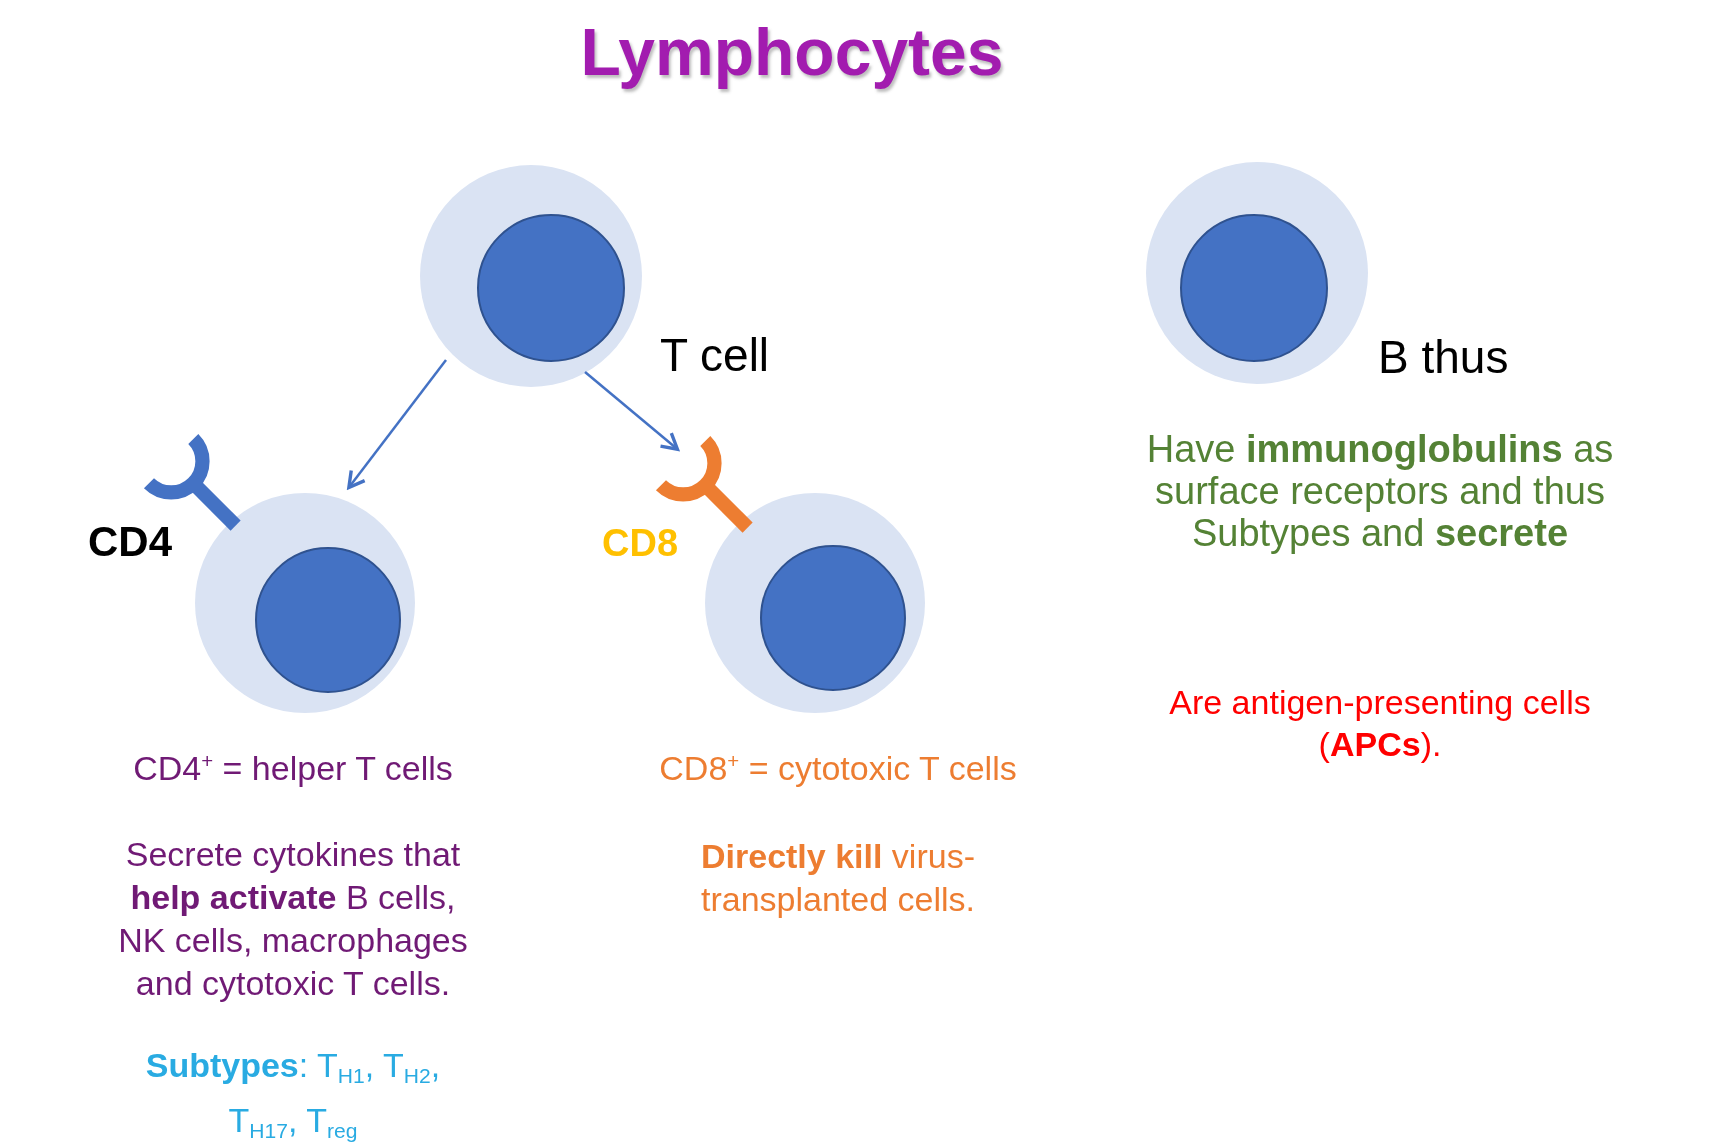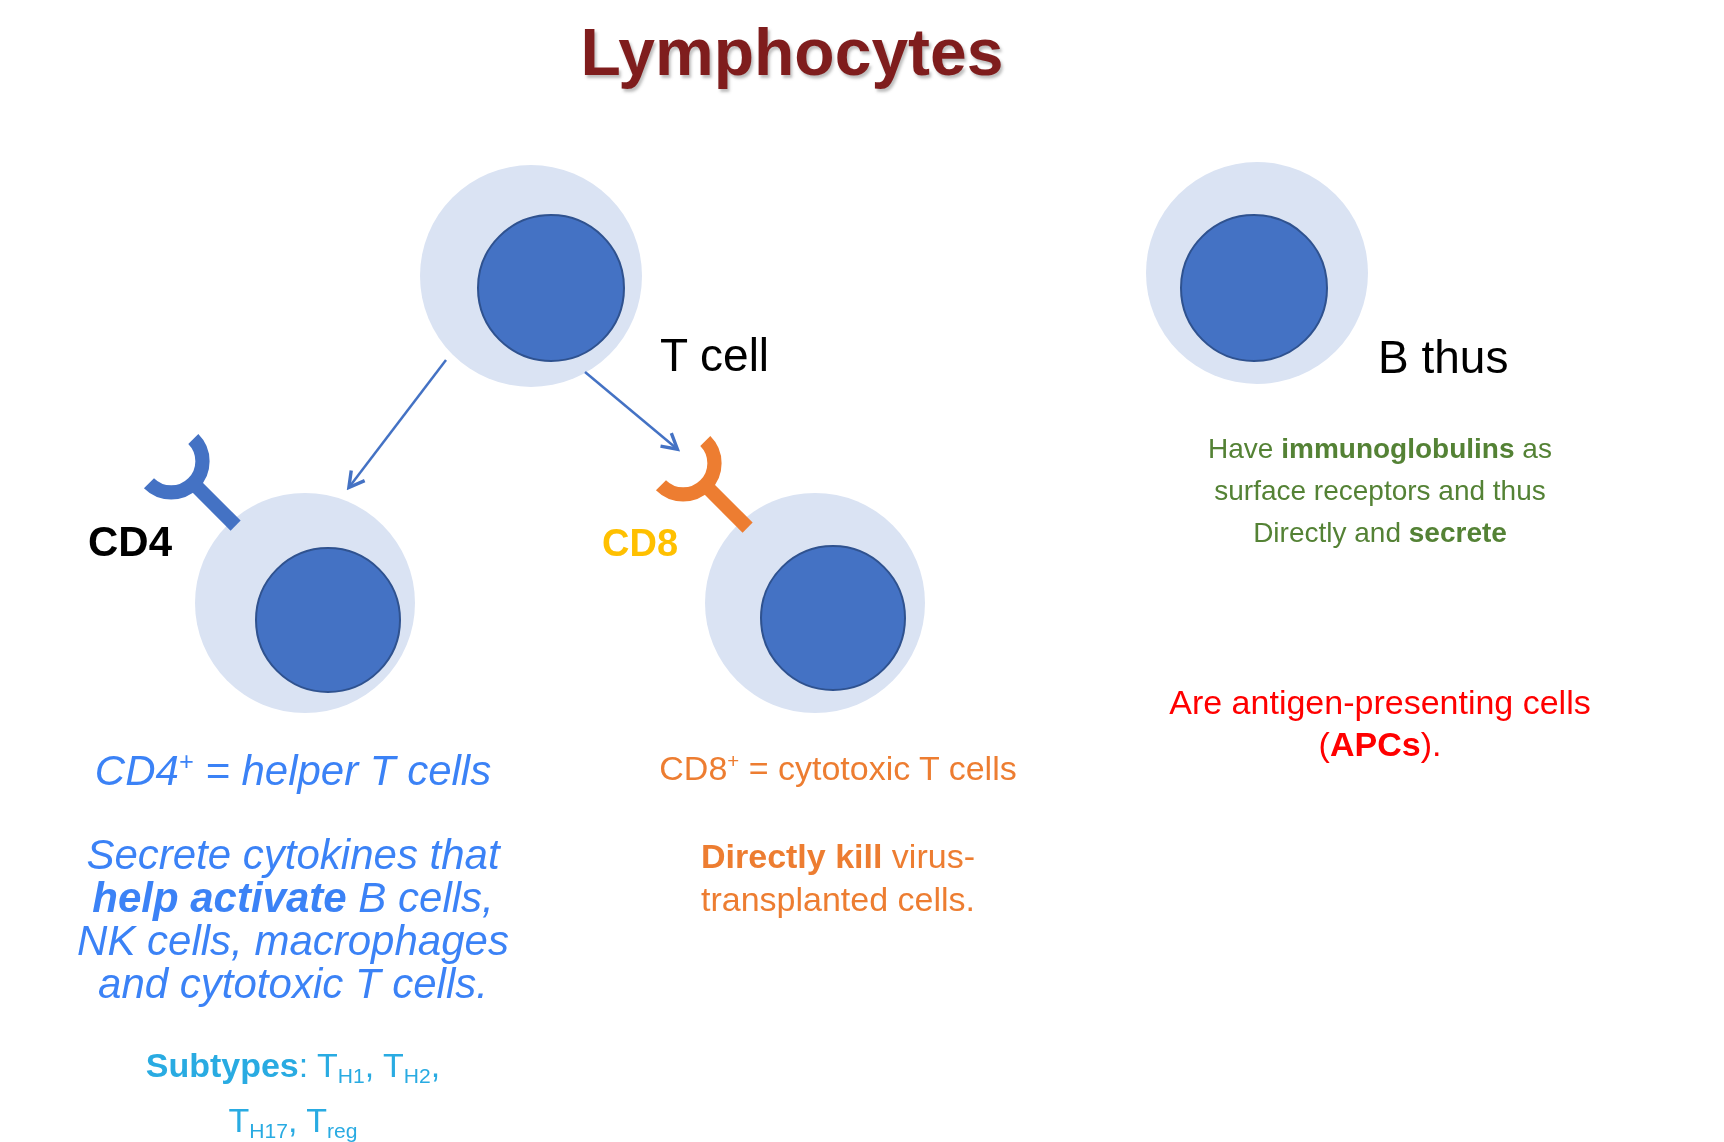--- a/index.html
+++ b/index.html
@@ -8,40 +8,40 @@
     width:1724px;height:1142px;
     background:#ffffff;
     font-family:"Liberation Sans","DejaVu Sans",sans-serif;
     overflow:hidden;
   }
   .abs{position:absolute;}
   #title{
     left:392px;top:14px;width:800px;
     text-align:center;
     font-size:66px;font-weight:700;
-    color:#7f1d1d;
+    color:#a21caf;
     text-shadow:2px 3px 3px rgba(110,110,110,0.45);
   }
   .cell-label{
     font-size:46px;color:#000000;
   }
   #cd4-label{
     left:88px;top:518px;
     font-size:42px;font-weight:700;color:#000000;
   }
   #cd8-label{
     left:602px;top:522px;
     font-size:38px;font-weight:700;color:#FFC000;
   }
   .textcol{text-align:center;}
   .line{display:block;}
-  .purple{color:#3b82f6;font-size:42px;line-height:43px;font-style:italic;}
+  .purple{color:#701a75;font-size:34px;line-height:43px;}
   .orange{color:#ED7D31;font-size:34px;line-height:43px;}
   .cyan{color:#29ABE2;font-size:34px;line-height:44px;}
-  .green{color:#548235;font-size:28px;line-height:42px;}
+  .green{color:#548235;font-size:38px;line-height:42px;}
   .red{color:#FF0000;font-size:34px;line-height:42px;}
   sup{font-size:60%;vertical-align:super;}
   sub{font-size:62%;vertical-align:-6px;}
   b{font-weight:700;}
   svg{display:block;}
 </style>
 </head>
 <body>
 
 <div id="slide">
@@ -108,21 +108,21 @@
   </div>
 
   <div class="abs textcol orange" style="left:588px;top:835px;width:500px">
     <span class="line"><b>Directly kill</b><span> virus-</span></span>
     <span class="line">transplanted cells.</span>
   </div>
 
   <div class="abs textcol green" style="left:1100px;top:428px;width:560px">
     <span class="line"><span>Have </span><b>immunoglobulins</b><span> as</span></span>
     <span class="line">surface receptors and thus</span>
-    <span class="line"><span>Directly and </span><b>secrete</b></span>
+    <span class="line"><span>Subtypes and </span><b>secrete</b></span>
   </div>
 
   <div class="abs textcol red" style="left:1100px;top:681px;width:560px">
     <span class="line">Are antigen-presenting cells</span>
     <span class="line"><span>(</span><b>APCs</b><span>).</span></span>
   </div>
 
 </div>
 
 </body></html>

